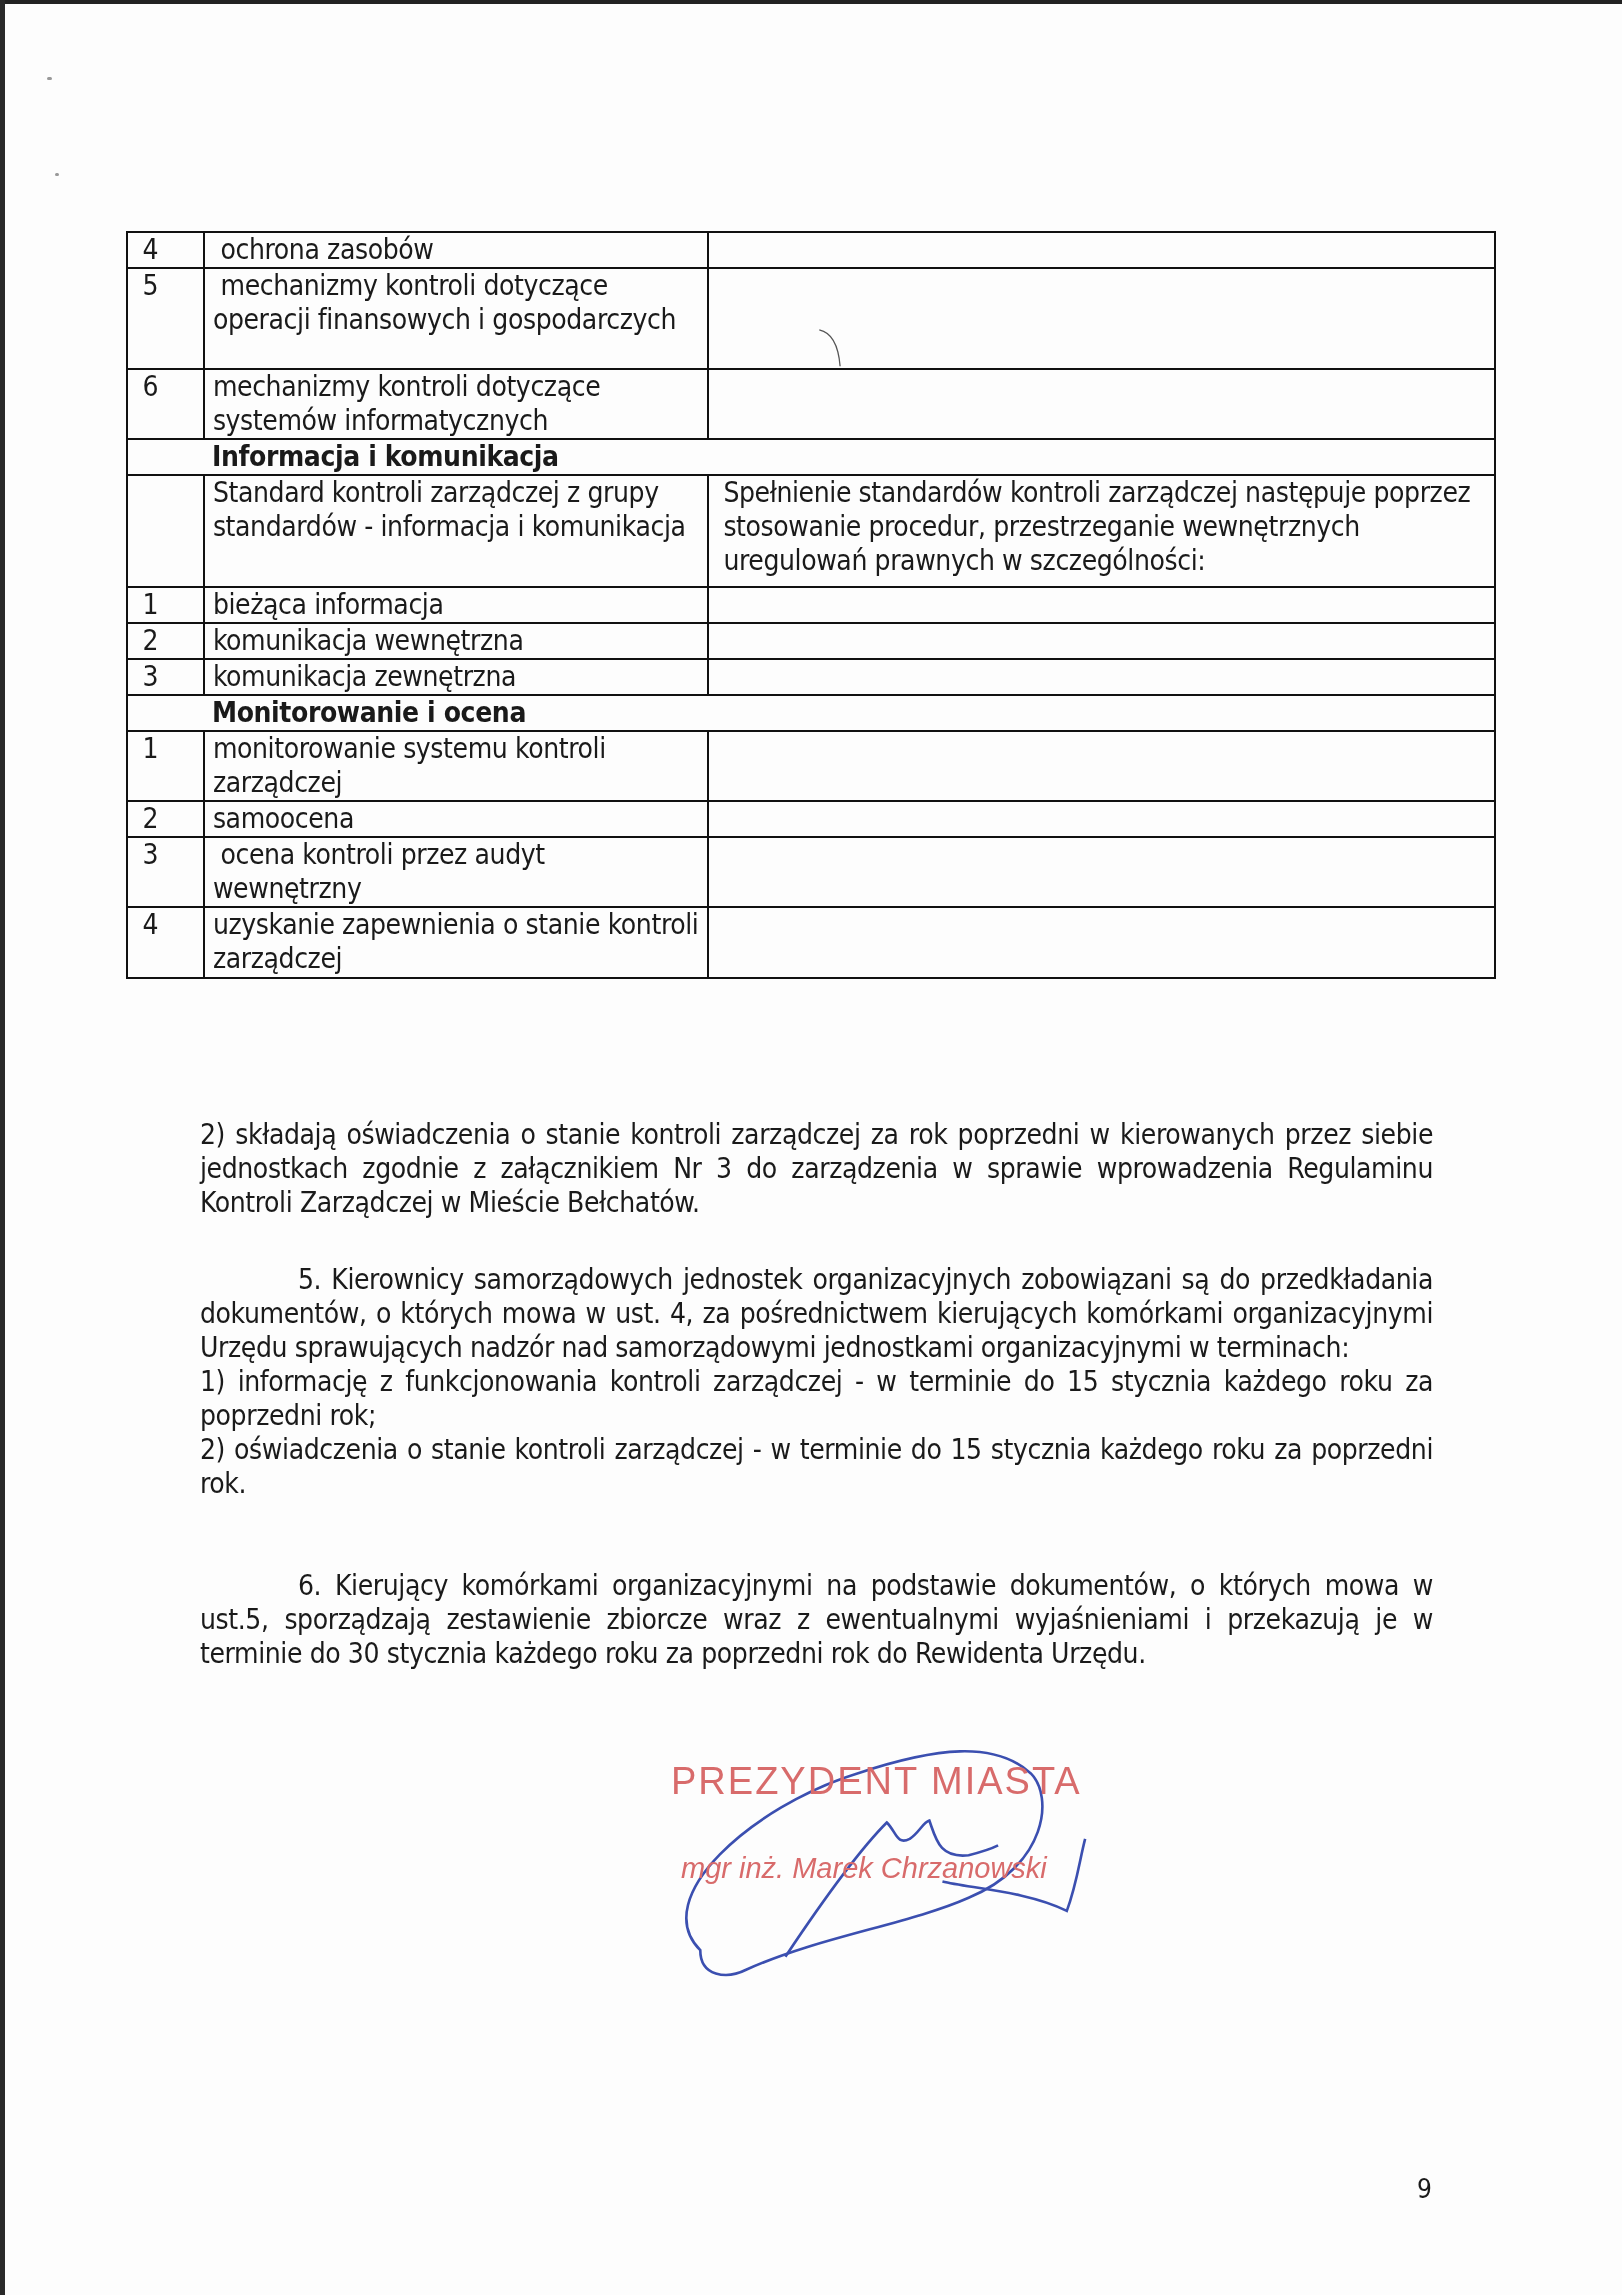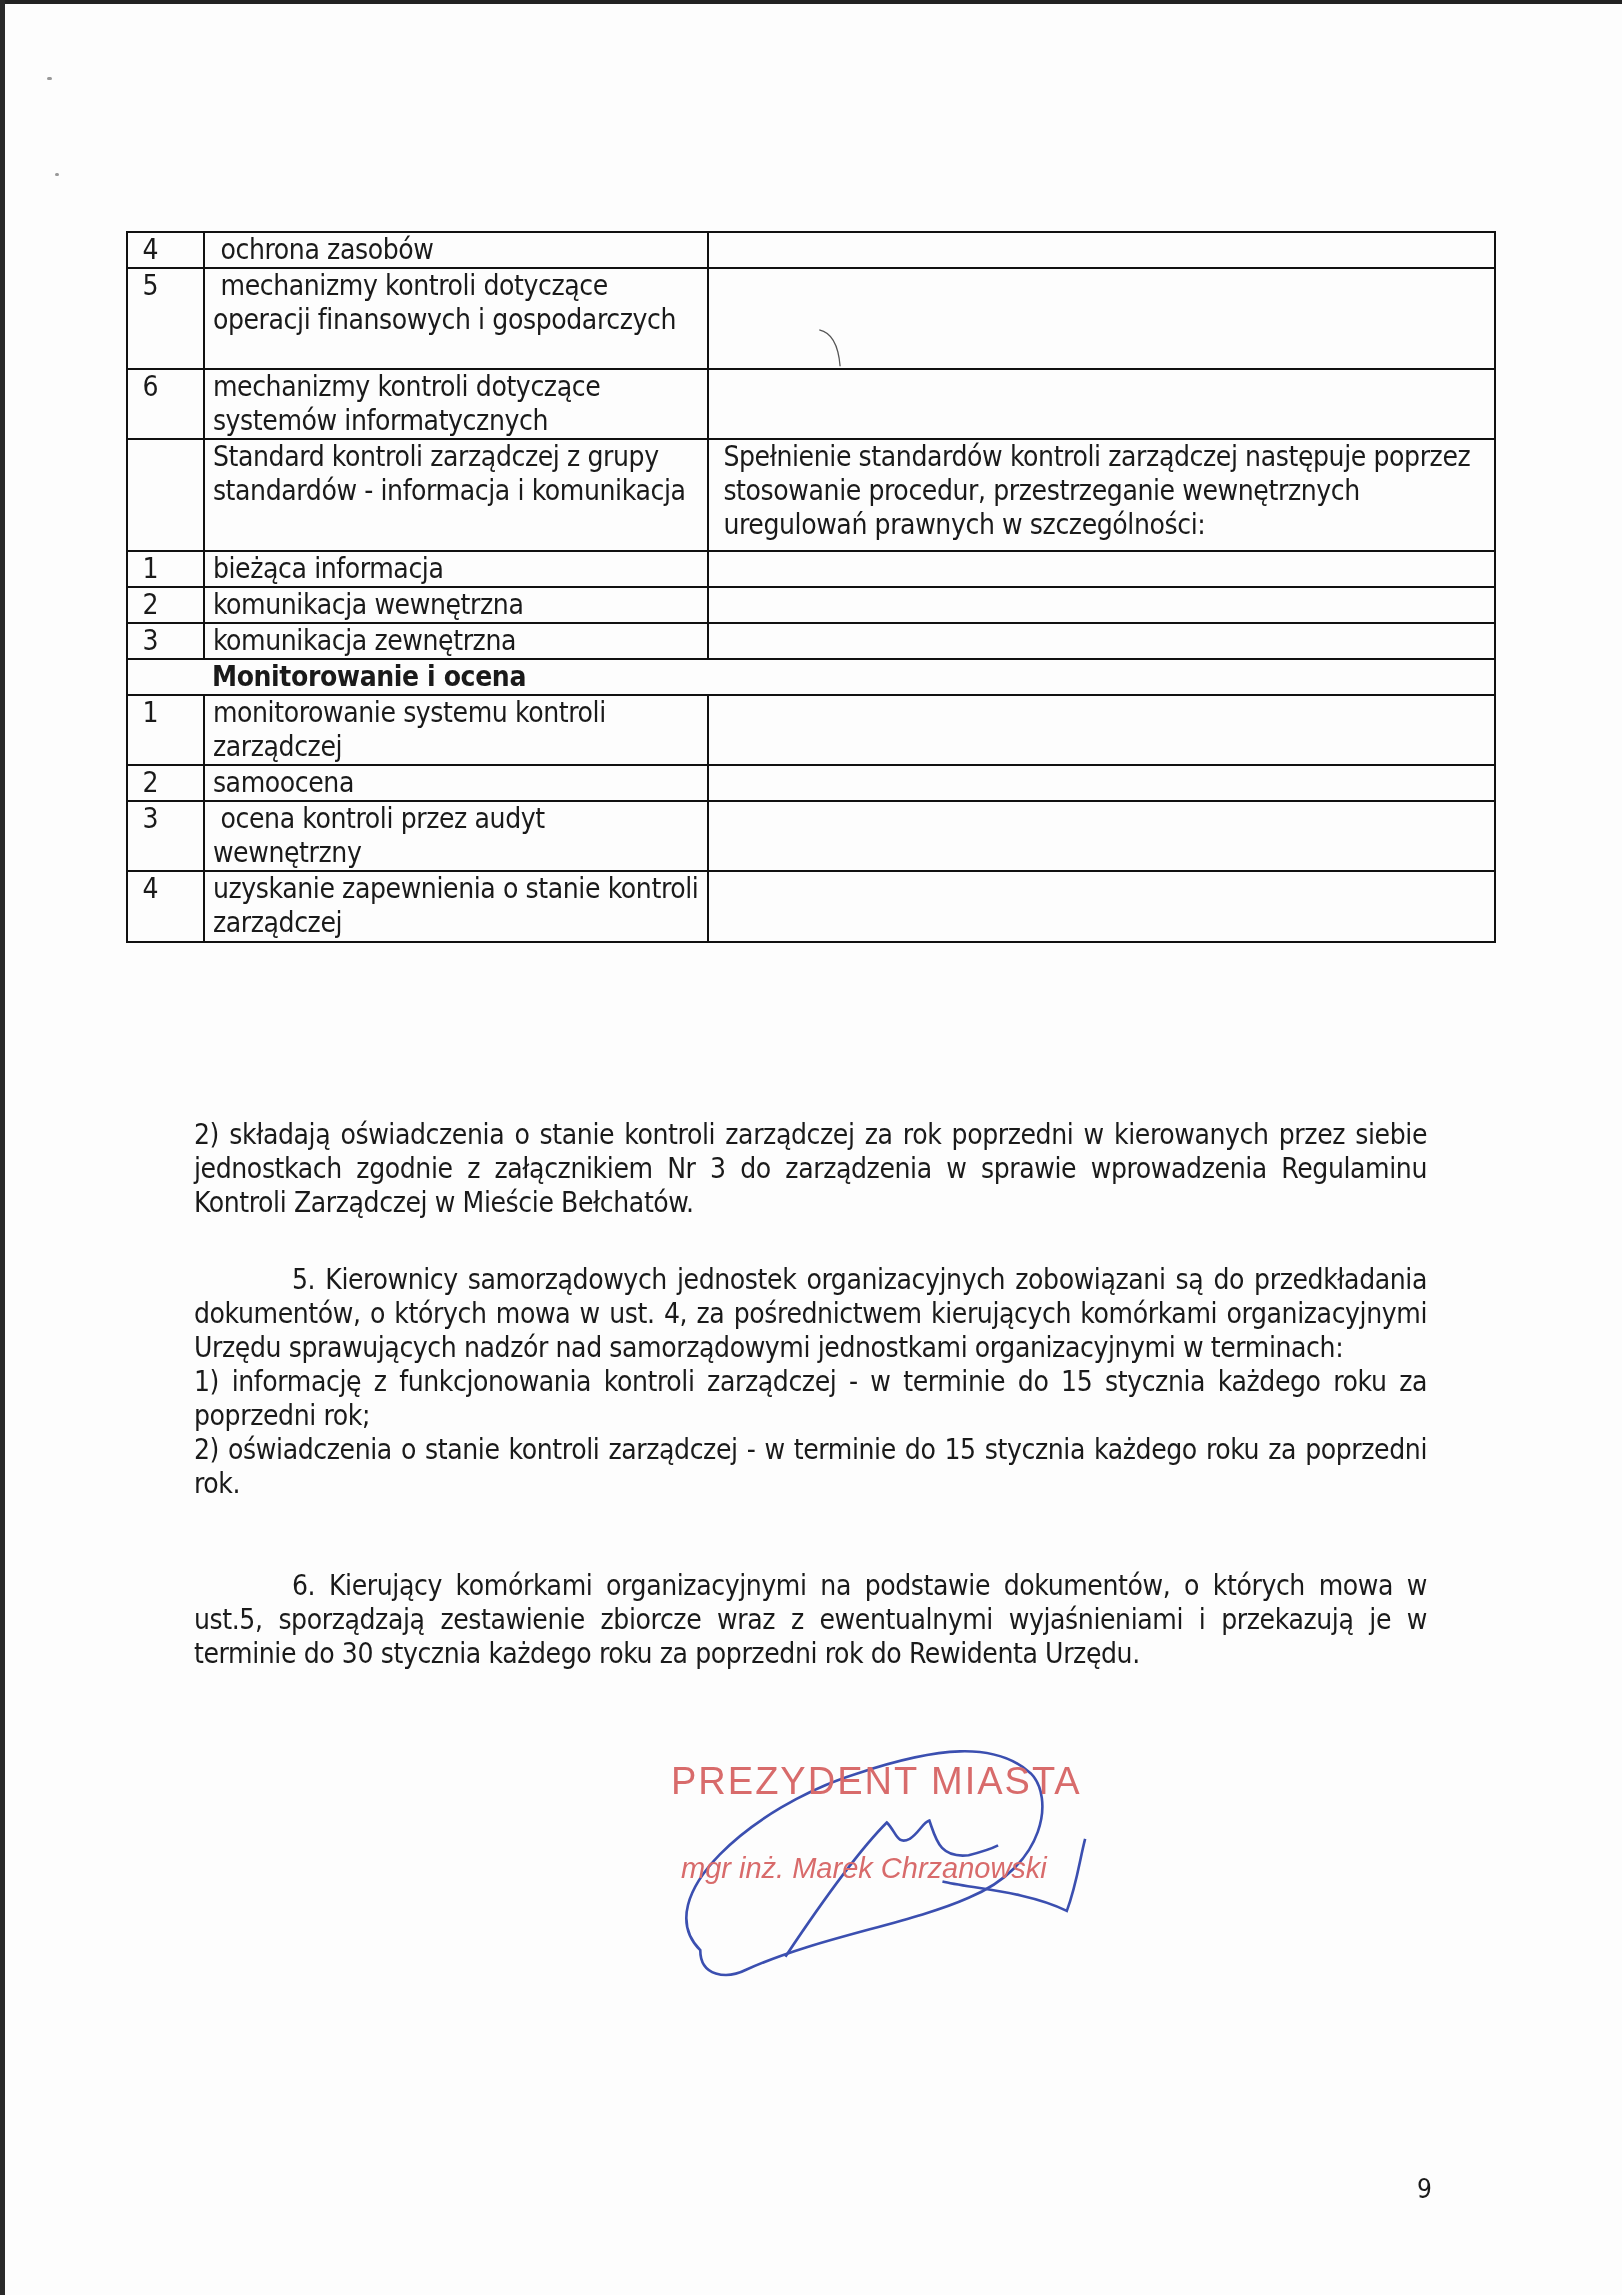--- a/index.html
+++ b/index.html
@@ -16,21 +16,21 @@
     border-collapse: collapse; table-layout: fixed;
     font-size: 28px; line-height: 34px; letter-spacing: -0.4px;
   }
   table.ctrl td { border: 2px solid #111; vertical-align: top; padding: 0 6.5px 0 7.9px; }
   table.ctrl col.c1 { width: 77px; }
   table.ctrl col.c2 { width: 504px; }
   table.ctrl td.num { padding-left: 14.4px; }
   table.ctrl td.section { font-weight: bold; }
   .arc { position: absolute; left: 818px; top: 327px; }
 
-  .para { position: absolute; left: 194px; width: 1233px; font-size: 28px; line-height: 34px; text-align: justify; letter-spacing: -0.4px; }
+  .para { position: absolute; left: 200px; width: 1233px; font-size: 28px; line-height: 34px; text-align: justify; letter-spacing: -0.4px; }
   .indent { text-indent: 98px; }
 
   .stamp { position: absolute; left: 661px; top: 1734px; }
   .stamp-title { position: absolute; left: 671px; top: 1760px; color: #d86b6b; font-family: "Liberation Sans", sans-serif; font-size: 38px; letter-spacing: 2px; }
   .stamp-name { position: absolute; left: 681px; top: 1852px; color: #d86b6b; font-family: "Liberation Sans", sans-serif; font-style: italic; font-size: 29px; }
   .page-num { position: absolute; left: 1417px; top: 2174px; font-size: 26px; }
 </style>
 </head>
 <body>
 
@@ -53,20 +53,23 @@
       </tr>
       <tr style="height: 101px;">
         <td class="num">5</td>
         <td style="white-space: pre-wrap;"> mechanizmy kontroli dotyczące operacji finansowych i gospodarczych</td>
         <td style="padding-left: 14.4px;"></td>
       </tr>
       <tr style="height: 67px;">
         <td class="num">6</td>
         <td style="white-space: pre-wrap;">mechanizmy kontroli dotyczące systemów informatycznych</td>
         <td style="padding-left: 14.4px;"></td>
+      </tr>
+      <tr style="height: 33px;">
+        <td colspan="3" class="section" style="padding-left: 84px;">Informacja i komunikacja</td>
       </tr>
       <tr style="height: 112px;">
         <td class="num"></td>
         <td style="white-space: pre-wrap;">Standard kontroli zarządczej z grupy standardów - informacja i komunikacja</td>
         <td style="padding-left: 14.4px;">Spełnienie standardów kontroli zarządczej następuje poprzez stosowanie procedur, przestrzeganie wewnętrznych uregulowań prawnych w  szczególności:</td>
       </tr>
       <tr style="height: 36px;">
         <td class="num">1</td>
         <td style="white-space: pre-wrap;">bieżąca informacja</td>
         <td style="padding-left: 14.4px;"></td>

